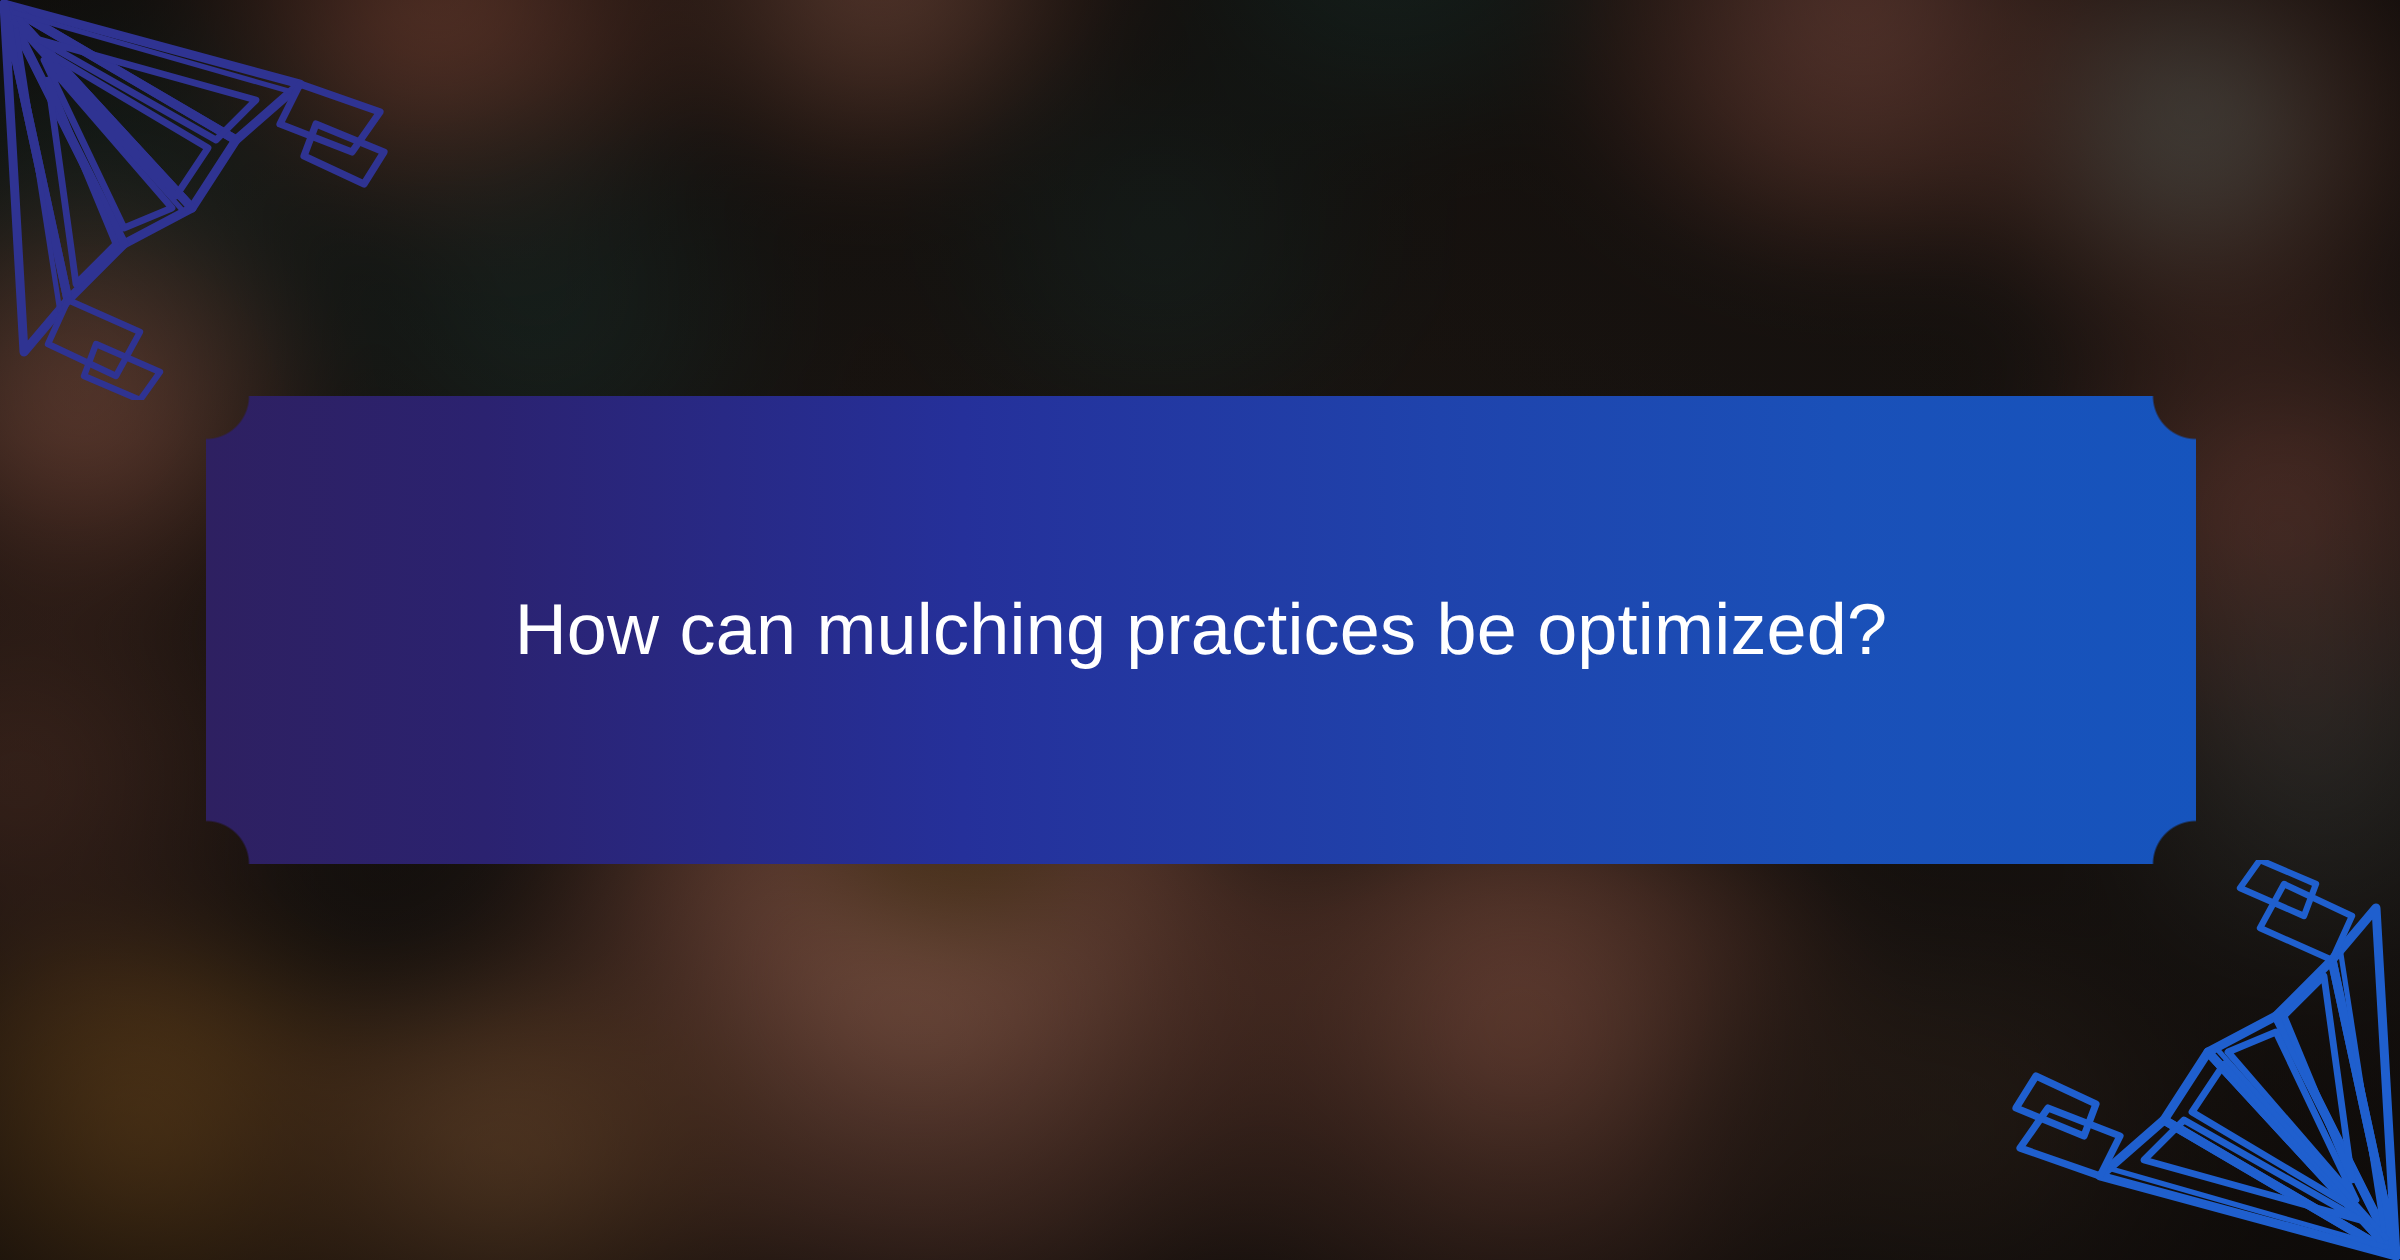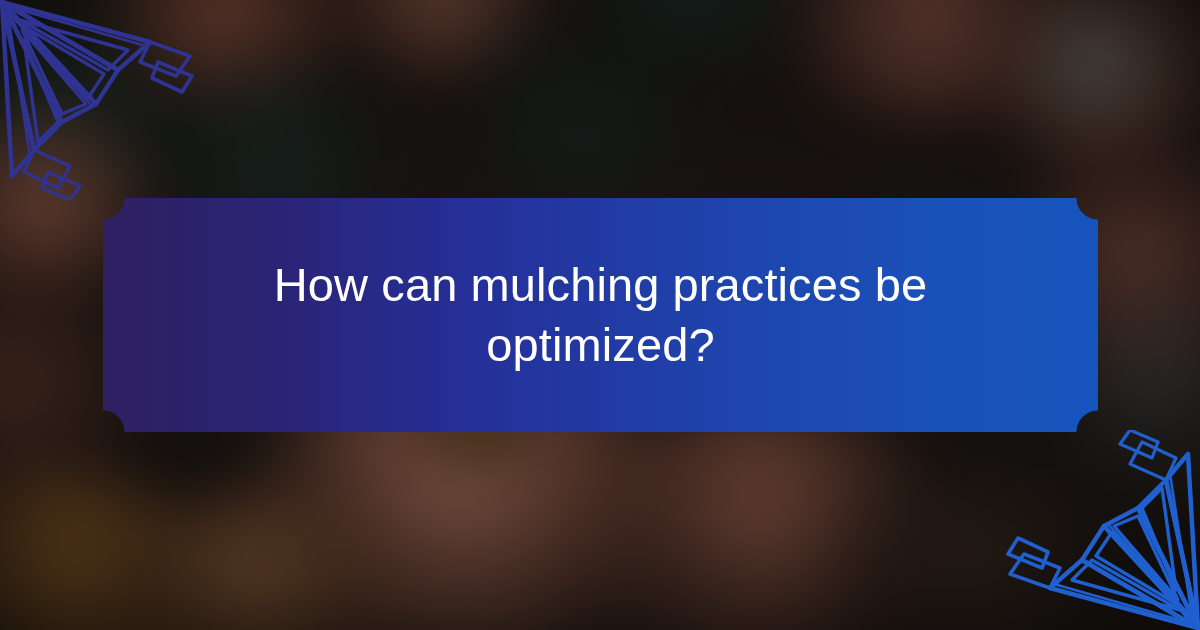--- a/index.html
+++ b/index.html
@@ -96,21 +96,21 @@
       radial-gradient(circle 22px at 100% 100%, transparent 0 21px, #000 22px);
     mask-composite:intersect;
     display:flex;
     align-items:center;
     justify-content:center;
   }
 
   .quote-text {
     color:#ffffff;
     font-family:"Liberation Sans", sans-serif;
-    font-size:47px;
+    font-size:36px;
     font-weight:400;
     line-height:1.28;
     letter-spacing:0.1px;
     text-align:center;
     padding:0 60px;
     max-width:960px;
   }
 </style>
 </head>
 <body>

